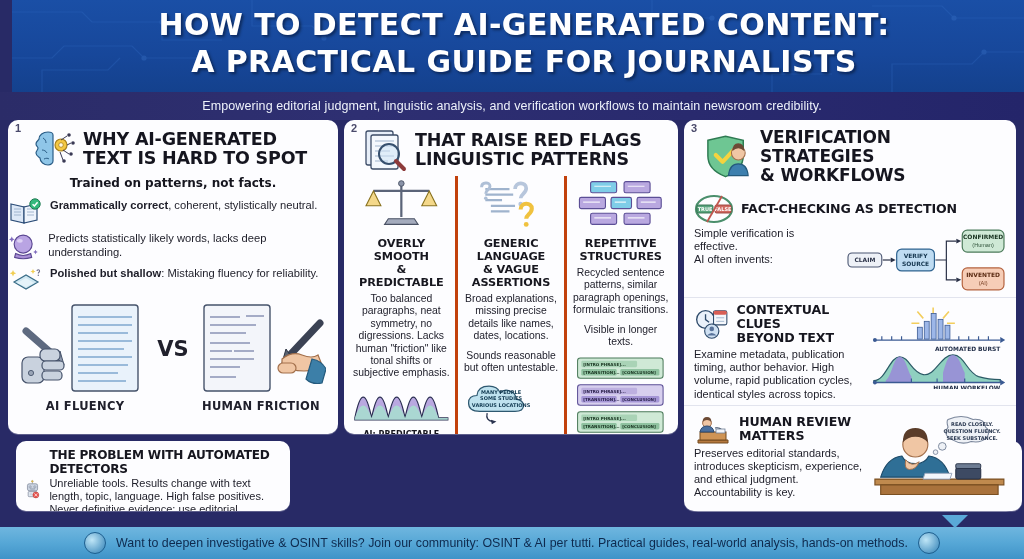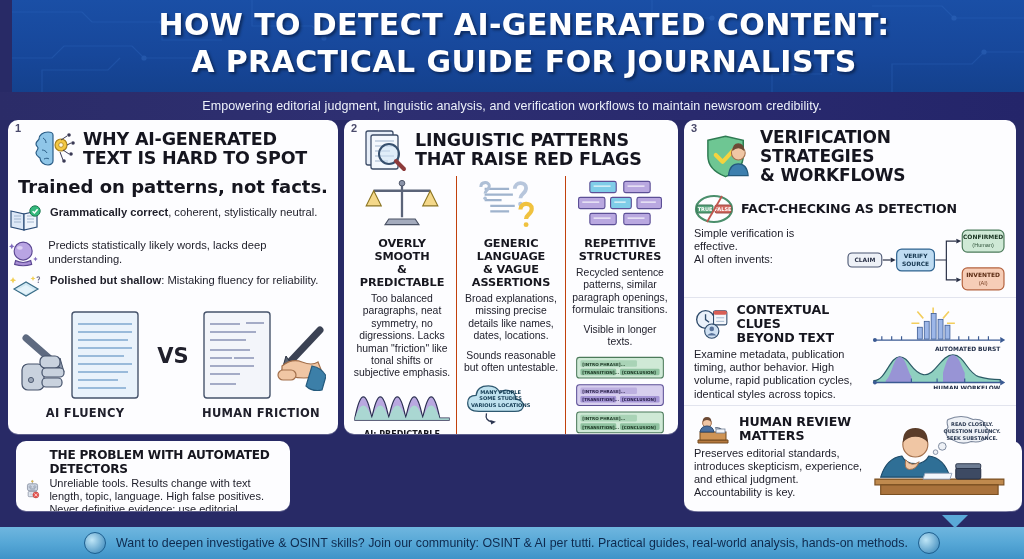--- a/index.html
+++ b/index.html
@@ -48,37 +48,37 @@
   .num{
     position:absolute;left:7px;top:2px;font-size:11px;color:#4a4a6b;font-weight:bold;
   }
   .card-head{display:flex;align-items:center;gap:7px;padding:8px 10px 2px 22px;}
   .card-title{
     font-family:"DejaVu Sans", sans-serif;
     font-weight:bold;font-size:17.5px;line-height:19.5px;color:#15151f;letter-spacing:-.2px;
   }
   .c3 .card-title{font-size:17px;line-height:19px;}
   .lead{
-    text-align:center;font-weight:bold;font-size:18px;color:#16161f;margin:4px 0 6px;
+    text-align:center;font-weight:bold;font-size:12px;color:#16161f;margin:4px 0 6px;
     font-family:"DejaVu Sans",sans-serif;
   }
   .bullet{display:flex;gap:8px;align-items:flex-start;padding:2px 10px 3px 0;}
   .bullet .txt{font-size:11.2px;line-height:14px;color:#1d1d28;}
   .bullet b{font-weight:bold;}
 
   
   .vsrow{display:flex;align-items:center;justify-content:space-between;padding:4px 12px 2px;}
   .vsword{font-family:"DejaVu Sans",sans-serif;font-weight:bold;font-size:21px;color:#20202c;}
   .vscap{font-family:"DejaVu Sans",sans-serif;font-weight:bold;font-size:11.5px;color:#20202c;text-align:center;letter-spacing:.3px;}
   .vscapline{display:flex;justify-content:space-between;padding:0 12px 6px;}
 
   
   .triple{display:flex;padding:2px 4px 4px;}
   .tcell{flex:1;padding:0 5px;position:relative;}
-  .tcell+.tcell{border-left:1px solid #c2410c;}
+  .tcell+.tcell{border-left:3px solid #c2410c;}
   .tcap{
     font-family:"DejaVu Sans",sans-serif;font-weight:bold;font-size:11.3px;line-height:13px;
     text-align:center;color:#17171f;letter-spacing:-.1px;margin:3px 0 4px;
   }
   .tbody{font-size:10.4px;line-height:12.4px;text-align:center;color:#22222e;}
   .tbody .sp{display:block;height:7px;}
 
   
   .sec{padding:5px 10px 4px;}
   .sec+.sec{border-top:1px solid #e2e4ee;}
@@ -288,22 +288,22 @@
         <svg width="46" height="44" viewBox="0 0 46 44">
           <rect x="4" y="3" width="27" height="34" rx="2" fill="#e7eef8" stroke="#3b4b66" stroke-width="1.3"></rect>
           <rect x="9" y="7" width="27" height="34" rx="2" fill="#f4f8fd" stroke="#3b4b66" stroke-width="1.3"></rect>
           <g stroke="#9fb4cd" stroke-width="1.2">
               <path d="M13 13h19M13 18h19M13 23h15M13 28h19M13 33h13"></path>
             </g>
           <circle cx="27" cy="26" r="10" fill="#cfe3f5" fill-opacity=".55" stroke="#37506e" stroke-width="2"></circle>
           <path d="M34 33 L42 41" stroke="#8d3b3b" stroke-width="4" stroke-linecap="round"></path>
         </svg>
         <div>
+          <div class="card-title">THAT RAISE RED FLAGS</div>
           <div class="card-title">LINGUISTIC PATTERNS</div>
-          <div class="card-title">THAT RAISE RED FLAGS</div>
         </div>
       </div>
 
       <div class="triple">
 
         <div class="tcell">
           <svg width="100%" height="54" viewBox="0 0 104 54">
             <path d="M52 6 V42" stroke="#5b6479" stroke-width="2.4"></path>
             <path d="M22 14 H82" stroke="#5b6479" stroke-width="2.4"></path>
             <circle cx="52" cy="6" r="3" fill="#8a93a8" stroke="#4a5265" stroke-width="1"></circle>

